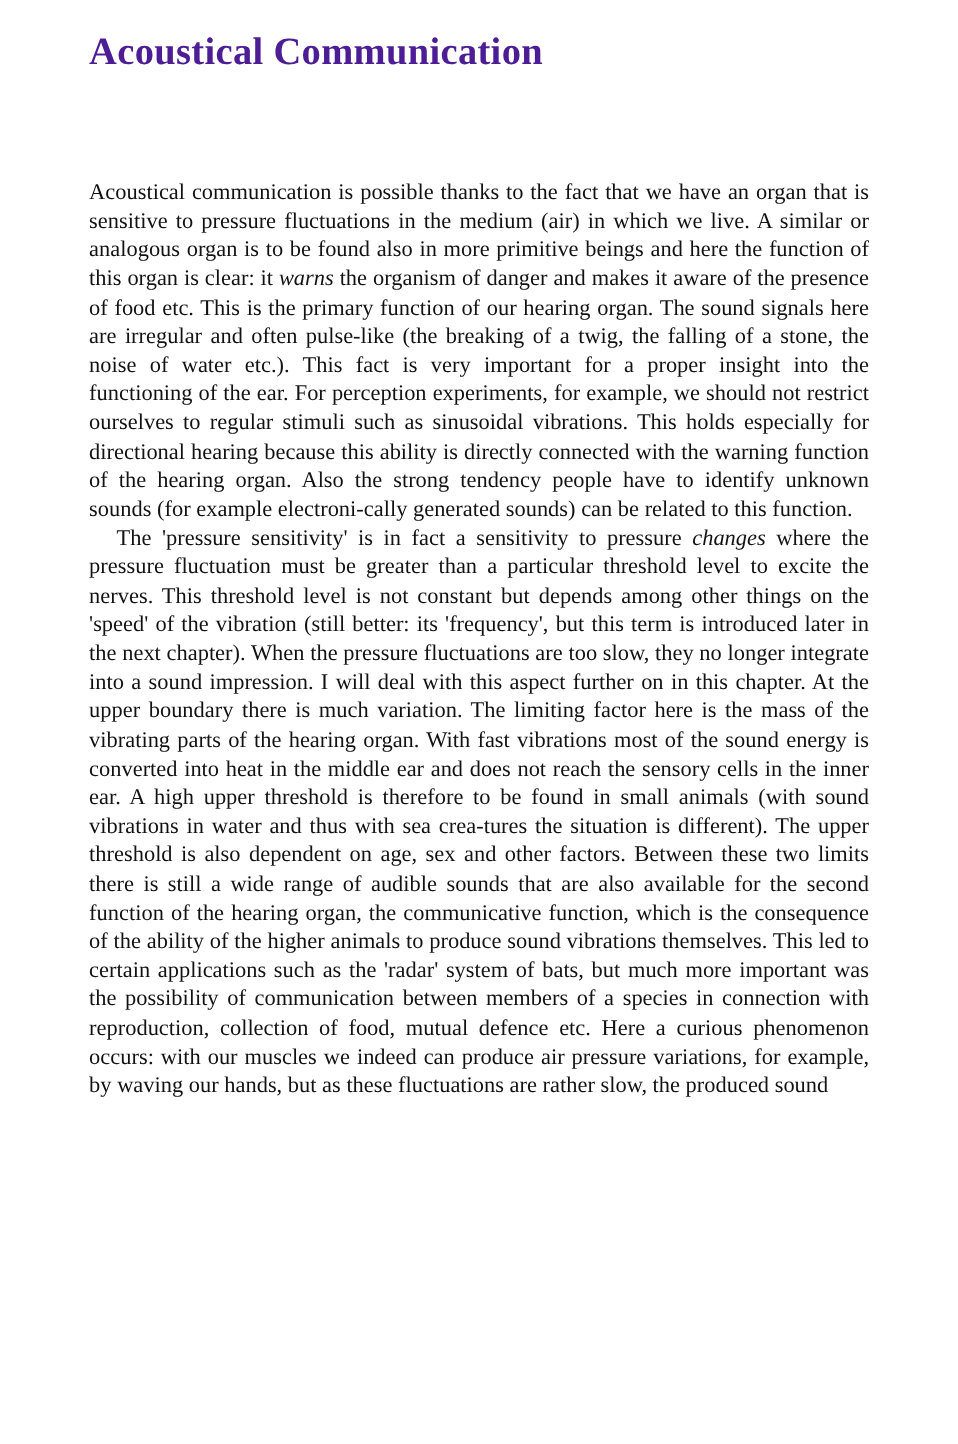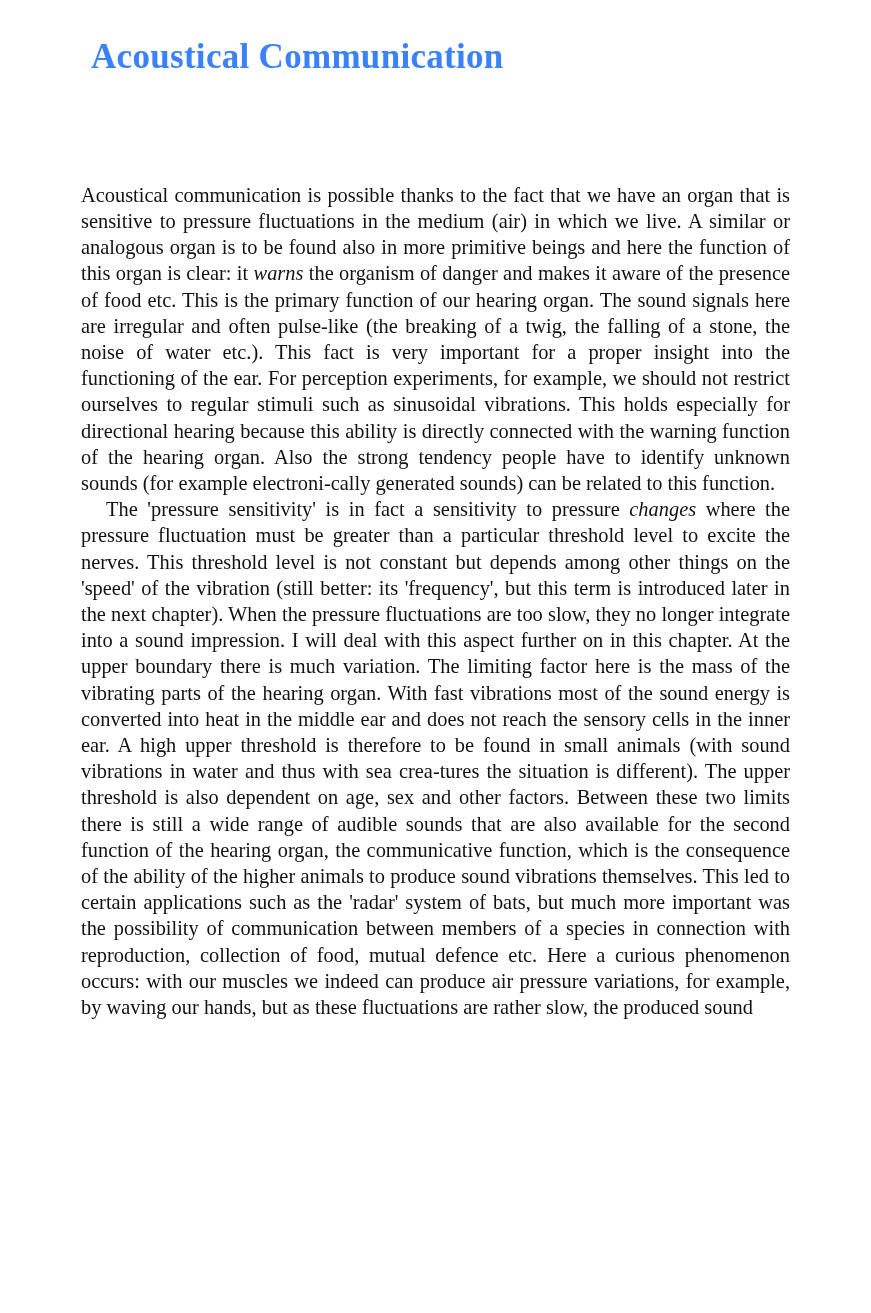--- a/index.html
+++ b/index.html
@@ -41,28 +41,28 @@
     font-size: 0.73em;
     letter-spacing: 1.1px;
   }
   .chapter-label .num {
     font-size: 0.80em;
     letter-spacing: 0;
   }
 
   
   .chapter-title {
-    margin: 10px;
+    margin: 0;
     padding-top: 29px;
     font-family: "Liberation Serif", "DejaVu Serif", serif;
     font-weight: 700;
     font-size: 35px;
     line-height: 1.05;
     letter-spacing: 0.3px;
-    color: #3b82f6;
+    color: #4c1d95;
     white-space: nowrap;
   }
 
   
   .body-copy {
     padding-top: 96px;
   }
   .body-copy p {
     margin: 0;
     text-align: justify;

